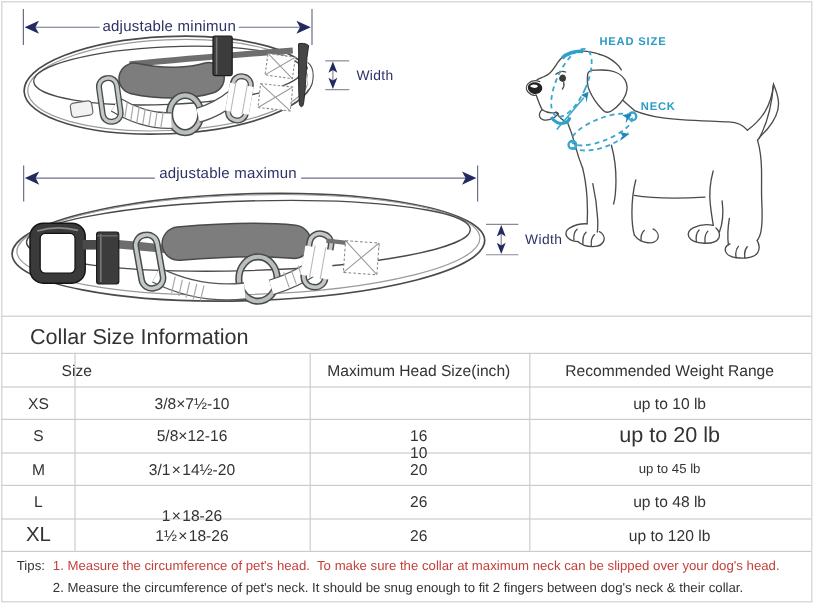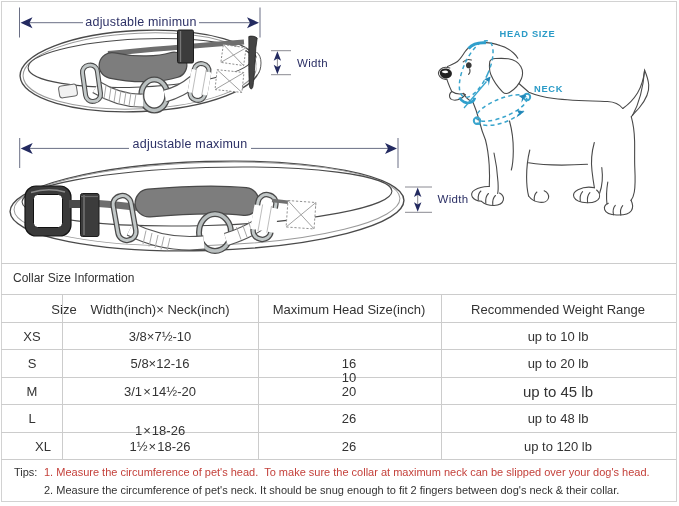--- a/index.html
+++ b/index.html
@@ -21,48 +21,47 @@
   <div class="hl" style="left:1px;top:322px;width:675px;"></div>
   <div class="hl" style="left:1px;top:349px;width:675px;"></div>
   <div class="hl" style="left:1px;top:377px;width:675px;"></div>
   <div class="hl" style="left:1px;top:404px;width:675px;"></div>
   <div class="hl" style="left:1px;top:432px;width:675px;"></div>
   <div class="hl" style="left:1px;top:459px;width:675px;"></div>
   <div class="vl" style="left:62px;top:294px;height:165px;"></div>
   <div class="vl" style="left:258px;top:294px;height:165px;"></div>
   <div class="vl" style="left:441px;top:294px;height:165px;"></div>
 
-  <div class="t" style="left:13px;top:271px;font-size:12px;">Collar Size Information</div>
+  <div class="t" style="left:25px;top:271px;font-size:18px;">Collar Size Information</div>
 
   <div class="t c" style="left:32px;top:309px;font-size:13px;margin-left:32px;">Size</div>
-  <div class="t c" style="left:160px;top:309px;font-size:13px;">Width(inch)× Neck(inch)</div>
   <div class="t c" style="left:558px;top:309px;font-size:13px;">Recommended Weight Range</div>
   <div class="t c" style="left:349px;top:309px;font-size:13px;">Maximum Head Size(inch)</div>
 
   <div class="t c" style="left:32px;top:336px;font-size:13px;">XS</div>
   <div class="t c" style="left:160px;top:336px;font-size:13px;">3/8×7½-10</div>
   <div class="t c" style="left:349px;top:336px;font-size:13px;margin-top:41px;">10</div>
   <div class="t c" style="left:558px;top:336px;font-size:13px;">up to 10 lb</div>
 
   <div class="t c" style="left:32px;top:363px;font-size:13px;">S</div>
   <div class="t c" style="left:160px;top:363px;font-size:13px;">5/8×12-16</div>
   <div class="t c" style="left:349px;top:363px;font-size:13px;">16</div>
-  <div class="t c" style="left:558px;top:363px;font-size:13px;">up to 20 lb</div>
+  <div class="t c" style="left:558px;top:363px;font-size:18px;">up to 20 lb</div>
 
   <div class="t c" style="left:32px;top:391px;font-size:13px;">M</div>
   <div class="t c" style="left:160px;top:391px;font-size:13px;">3/1 × 14½-20</div>
   <div class="t c" style="left:349px;top:391px;font-size:13px;text-align:center;">20</div>
-  <div class="t c" style="left:558px;top:391px;font-size:15px;">up to 45 lb</div>
+  <div class="t c" style="left:558px;top:391px;font-size:11px;">up to 45 lb</div>
 
   <div class="t c" style="left:32px;top:418px;font-size:13px;">L</div>
   <div class="t c" style="left:160px;top:418px;font-size:13px;margin-top:12px;">1 × 18-26</div>
   <div class="t c" style="left:349px;top:418px;font-size:13px;">26</div>
   <div class="t c" style="left:558px;top:418px;font-size:13px;">up to 48 lb</div>
 
-  <div class="t c" style="left:32px;top:446px;font-size:13px;margin-left:11px;">XL</div>
+  <div class="t c" style="left:32px;top:446px;font-size:17px;">XL</div>
   <div class="t c" style="left:160px;top:446px;font-size:13px;">1½ × 18-26</div>
   <div class="t c" style="left:349px;top:446px;font-size:13px;">26</div>
   <div class="t c" style="left:558px;top:446px;font-size:13px;">up to 120 lb</div>
 
   <div class="t" style="left:14px;top:466px;font-size:11px;">Tips:</div>
   <div class="t" style="left:44px;top:466px;font-size:11px;color:#c4413b;">1. Measure the circumference of pet's head.&nbsp; To make sure the collar at maximum neck can be slipped over your dog's head.</div>
   <div class="t" style="left:44px;top:484px;font-size:11px;">2. Measure the circumference of pet's neck. It should be snug enough to fit 2 fingers between dog's neck &amp; their collar.</div>
 
   <svg width="679" height="506" style="position:absolute;left:0;top:0;">
 

